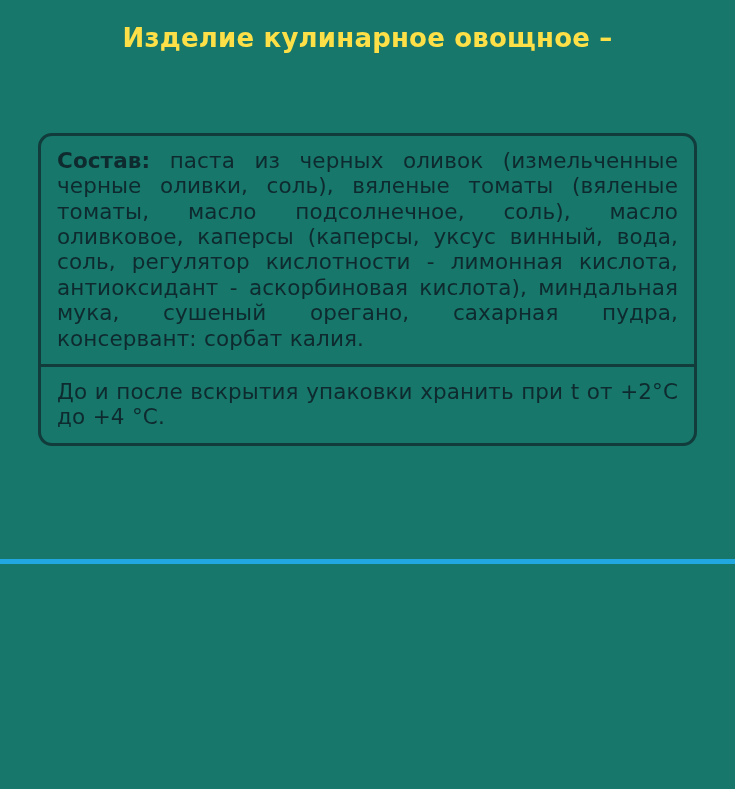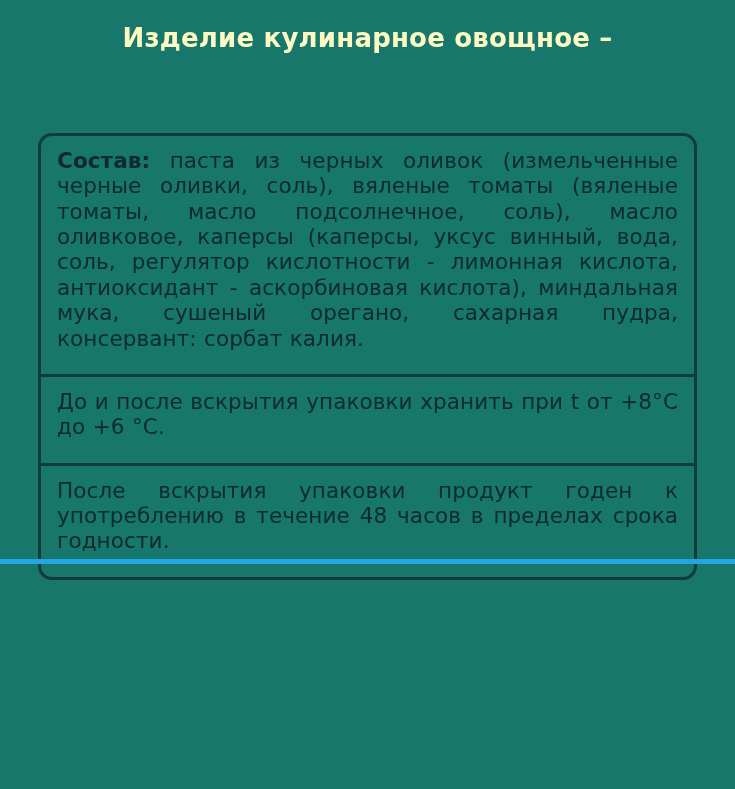--- a/index.html
+++ b/index.html
@@ -14,21 +14,21 @@
     overflow: hidden;
     position: relative;
   }
   .label {
     position: absolute;
     inset: 0;
     padding: 0;
   }
   .title {
     text-align: center;
-    color: #fef9c3;
+    color: #fde047;
     font-size: 26px;
     line-height: 1.28;
     font-weight: bold;
     letter-spacing: 0.2px;
     padding: 22px 48px 0 48px;
     box-sizing: border-box;
   }
   .title-line {
     display: block;
     white-space: nowrap;
@@ -37,21 +37,21 @@
     position: absolute;
     left: 38px;
     right: 38px;
     top: 133px;
     border: 3px solid #123b3c;
     border-radius: 14px;
     box-sizing: border-box;
     overflow: hidden;
   }
   .panel {
-    padding: 12px 16px 23px 16px;
+    padding: 12px 16px 13px 16px;
     box-sizing: border-box;
     border-bottom: 3px solid #123b3c;
   }
   .panel:last-child {
     border-bottom: none;
   }
   .panel p {
     margin: 0;
     color: #0f2a2f;
     font-size: 21.5px;
@@ -90,24 +90,21 @@
   </div>
 
   <div class="panel-stack">
 
     <div class="panel">
       <p><b>Состав:</b><span> паста из черных оливок (измельченные черные оливки, соль), вяленые томаты (вяленые томаты, масло подсолнечное, соль), масло оливковое, каперсы (каперсы, уксус винный, вода, соль, регулятор кислотности - лимонная кислота, антиоксидант - аскорбиновая кислота), миндальная мука, сушеный орегано, сахарная пудра, консервант: сорбат калия.</span></p>
     </div>
 
 
     <div class="panel">
-      <p>До и после вскрытия упаковки хранить при t от +8°C до +6 °C.</p>
+      <p>До и после вскрытия упаковки хранить при t от +2°C до +4 °C.</p>
     </div>
 
-    <div class="panel">
-      <p>После вскрытия упаковки продукт годен к употреблению в течение 48 часов в пределах срока годности.</p>
-    </div>
 
   </div>
 
   <div class="scanline"></div>
   <div class="spacer-bottom"></div>
 </div>
 
 </body></html>

